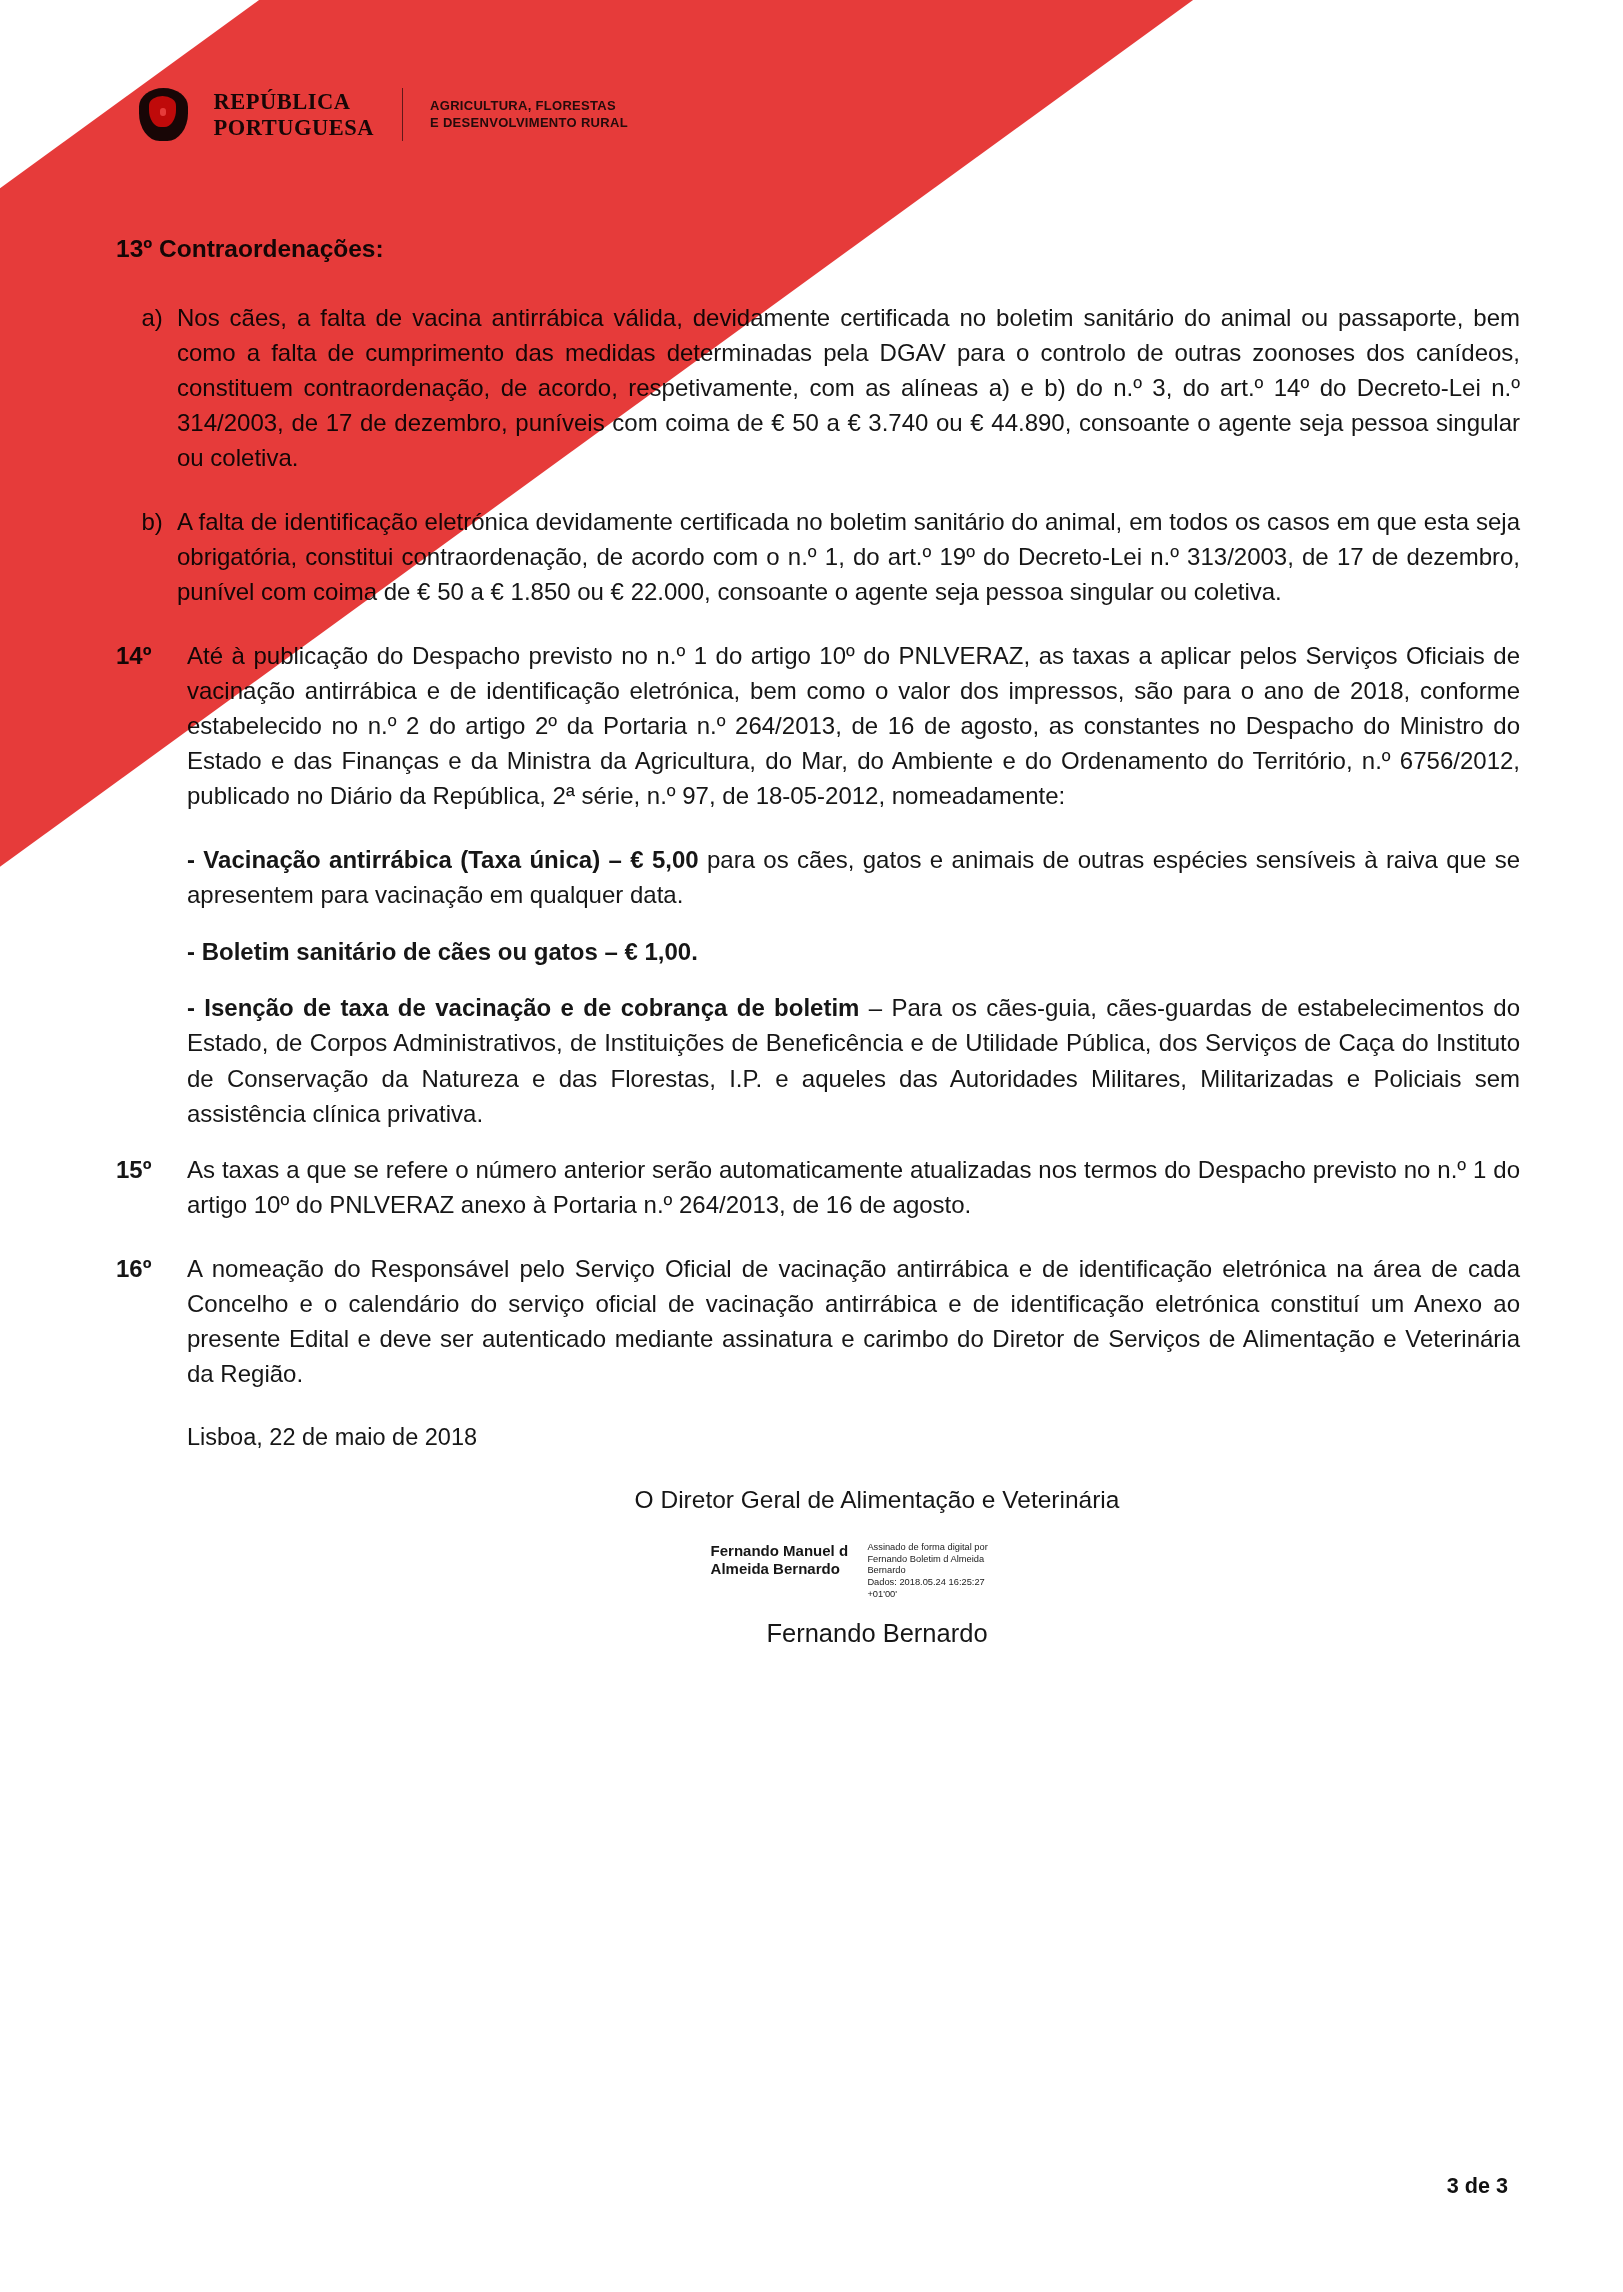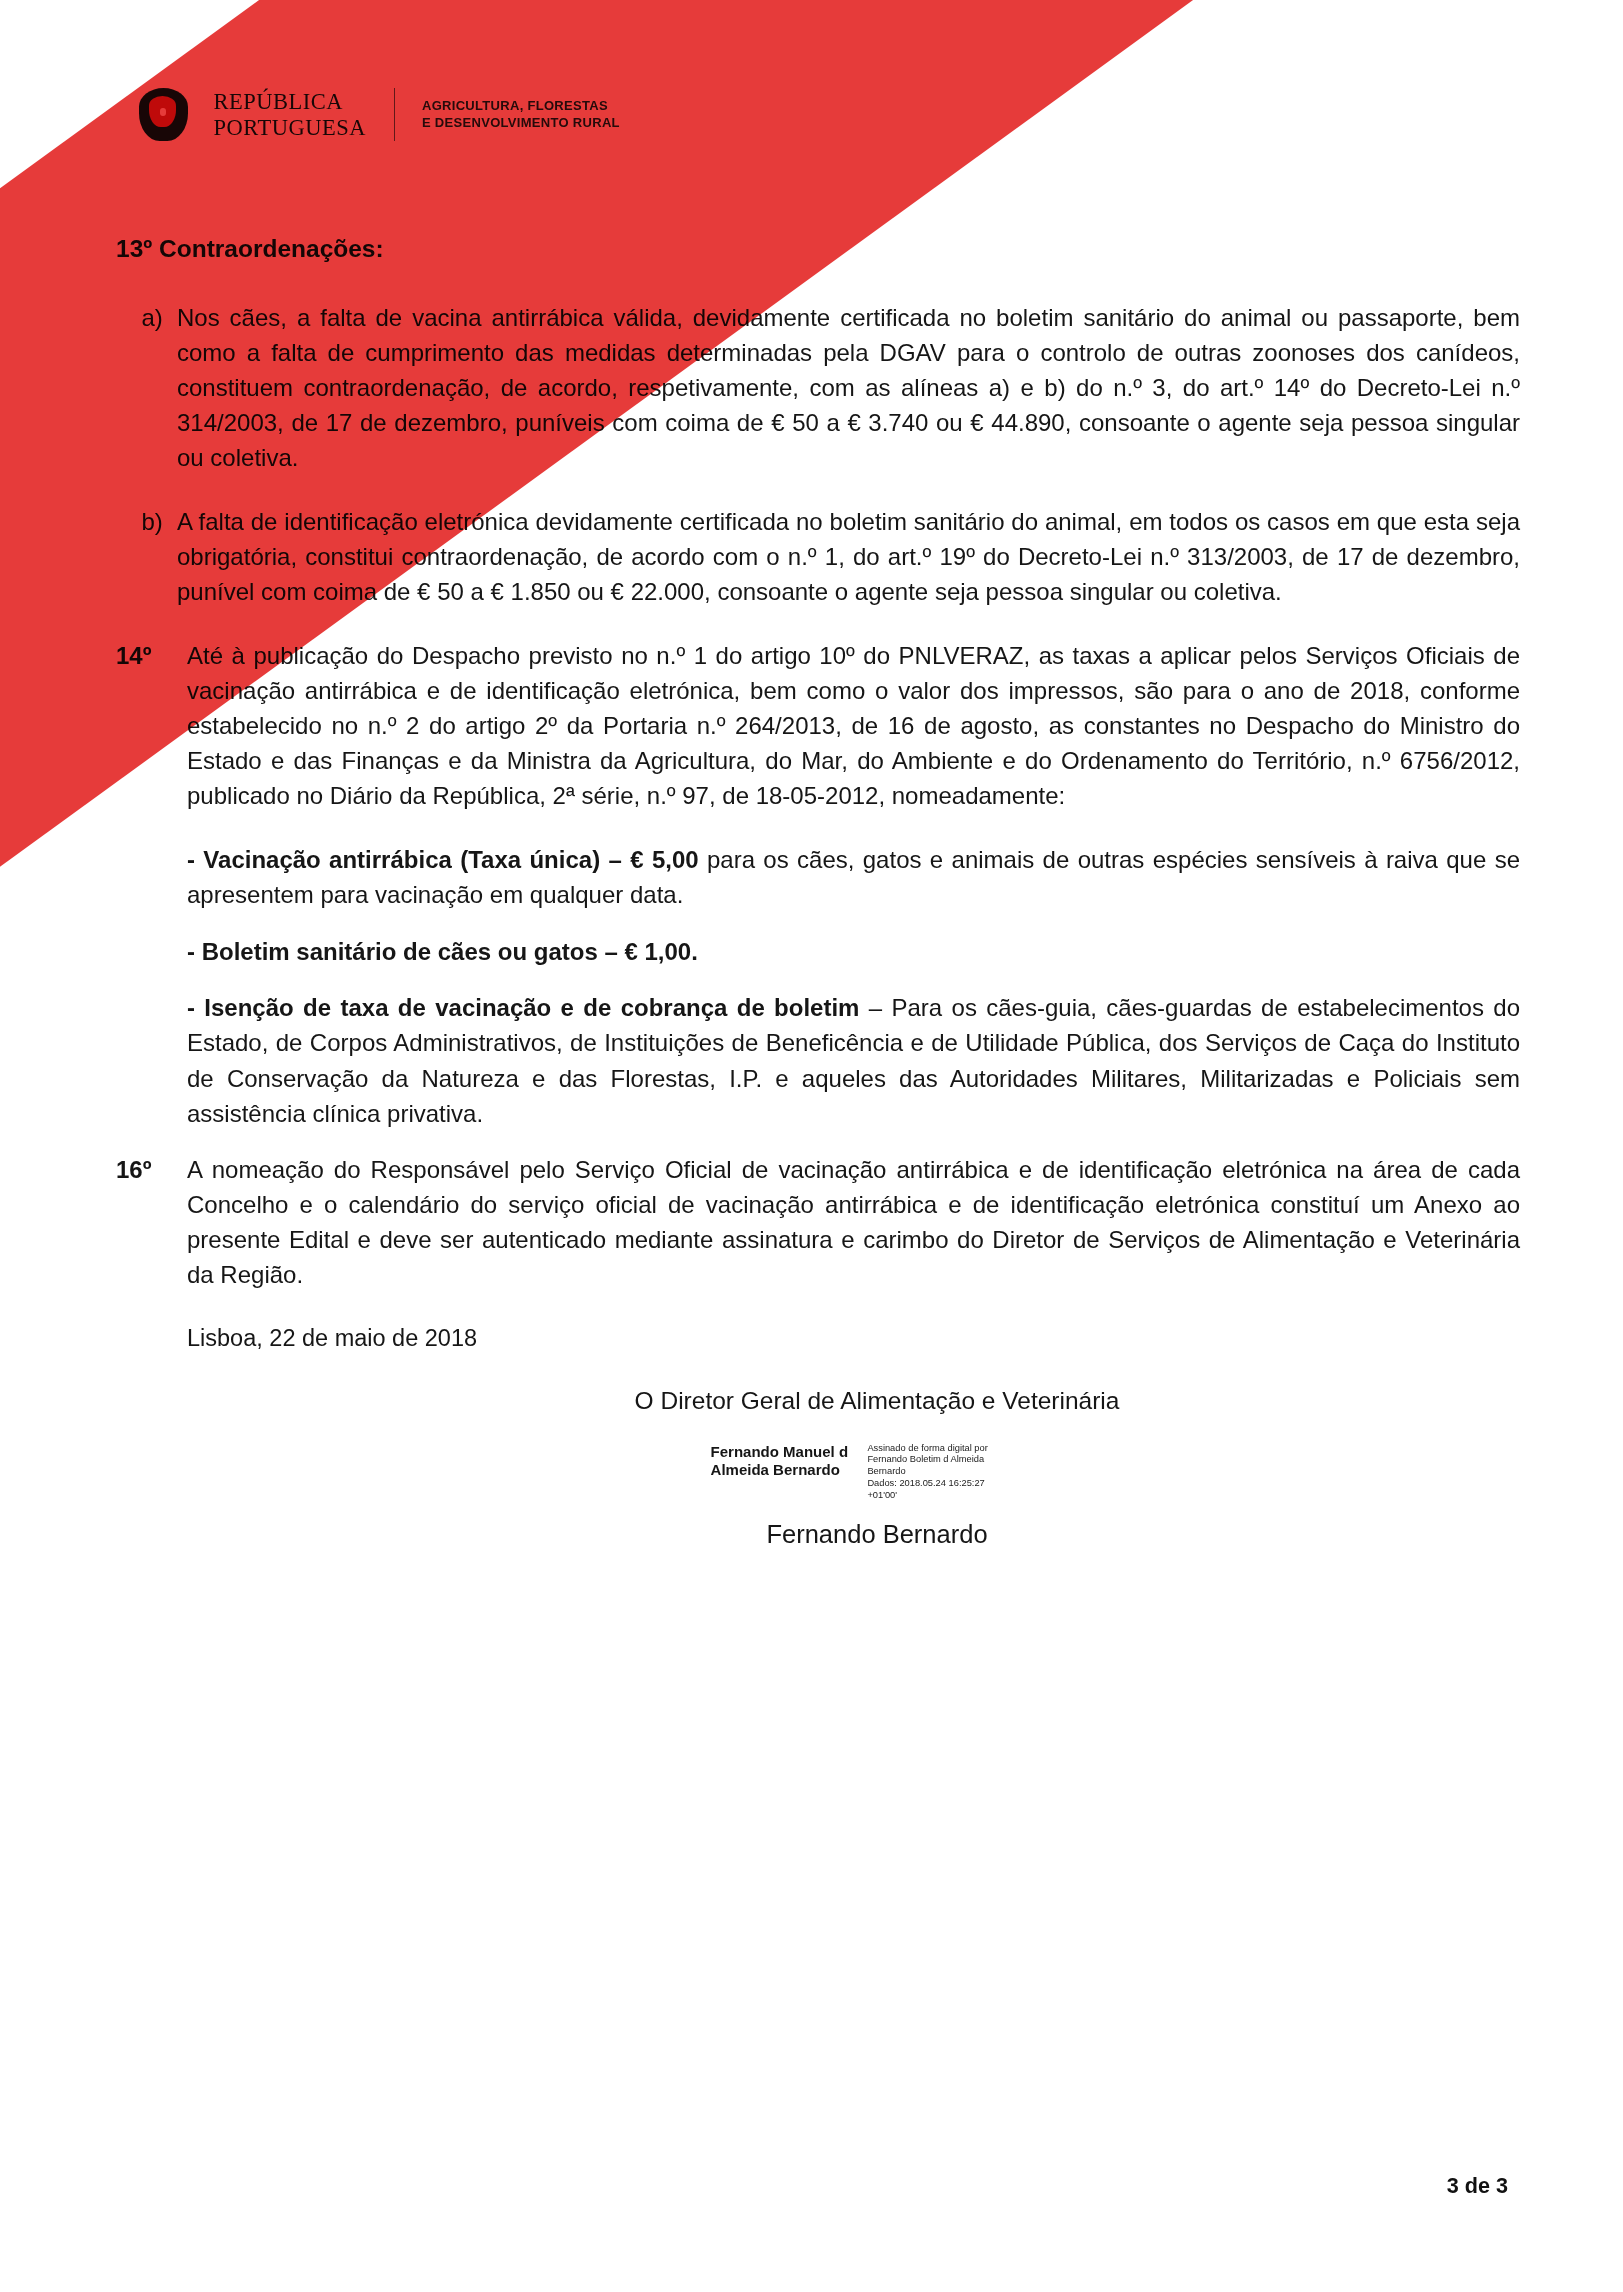--- a/index.html
+++ b/index.html
@@ -56,20 +56,21 @@
     top: 21.6px;
     width: 6.9px;
     height: 8.8px;
     background: #ffffff;
     border-radius: 2.9px;
   }
   .brand-text {
     line-height: 1.12;
     font-family: "Liberation Serif", serif;
     letter-spacing: 0.5px;
+    font-weight: bold;
   }
   .brand-text .l1 {
     font-size: 22.5px;
     color: #1a1a1a;
   }
   .brand-text .l2 {
     font-size: 22.5px;
     color: #1a1a1a;
   }
   .divider-v {
@@ -247,20 +248,24 @@
 
     <div class="indent-block">
       <span class="lead">- Boletim sanitário de cães ou gatos – € 1,00.</span><span></span>
     </div>
 
     <div class="indent-block">
       <span class="lead">- Isenção de taxa de vacinação e de cobrança de boletim</span><span> – Para os cães-guia, cães-guardas de estabelecimentos do Estado, de Corpos Administrativos, de Instituições de Beneficência e de Utilidade Pública, dos Serviços de Caça do Instituto de Conservação da Natureza e das Florestas, I.P. e aqueles das Autoridades Militares, Militarizadas e Policiais sem assistência clínica privativa.</span>
     </div>
 
 
+    <div class="item num">
+      <div class="marker">15º</div>
+      <div class="body">As taxas a que se refere o número anterior serão automaticamente atualizadas nos termos do Despacho previsto no n.º 1 do artigo 10º do PNLVERAZ anexo à Portaria n.º 264/2013, de 16 de agosto.</div>
+    </div>
 
     <div class="item num">
       <div class="marker">16º</div>
       <div class="body">A nomeação do Responsável pelo Serviço Oficial de vacinação antirrábica e de identificação eletrónica na área de cada Concelho e o calendário do serviço oficial de vacinação antirrábica e de identificação eletrónica constituí um Anexo ao presente Edital e deve ser autenticado mediante assinatura e carimbo do Diretor de Serviços de Alimentação e Veterinária da Região.</div>
     </div>
 
     <div class="closing-date">Lisboa, 22 de maio de 2018</div>
 
     <div class="sign-wrap">
       <div class="sign-title">O Diretor Geral de Alimentação e Veterinária</div>

